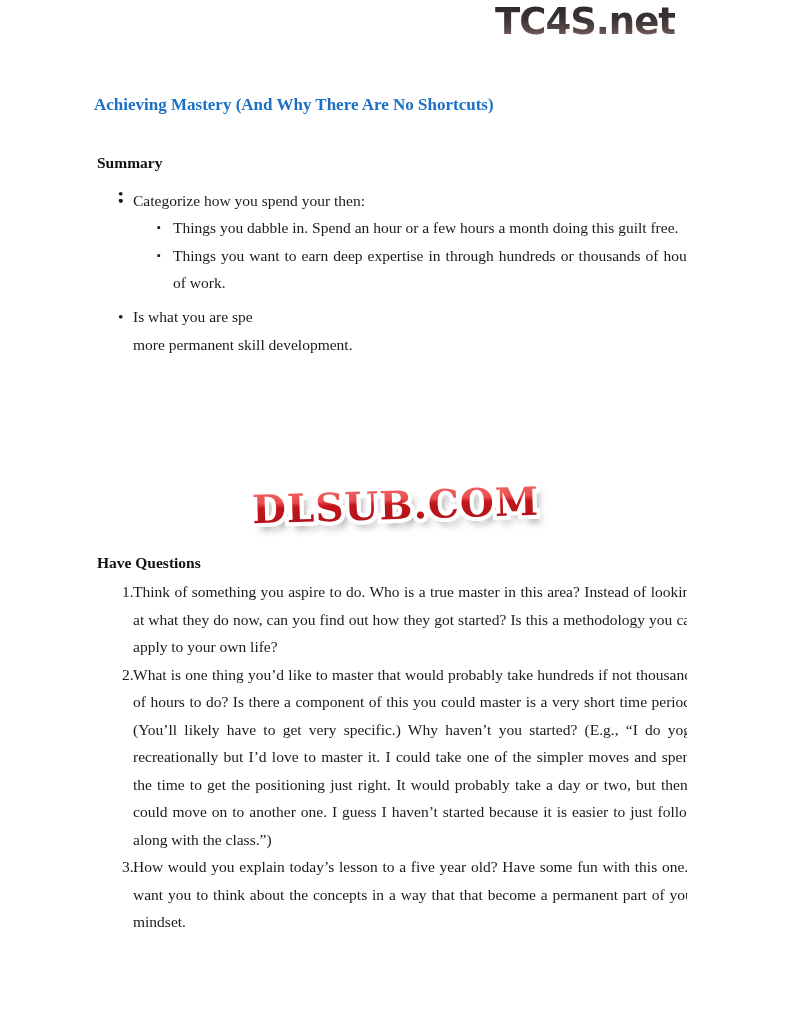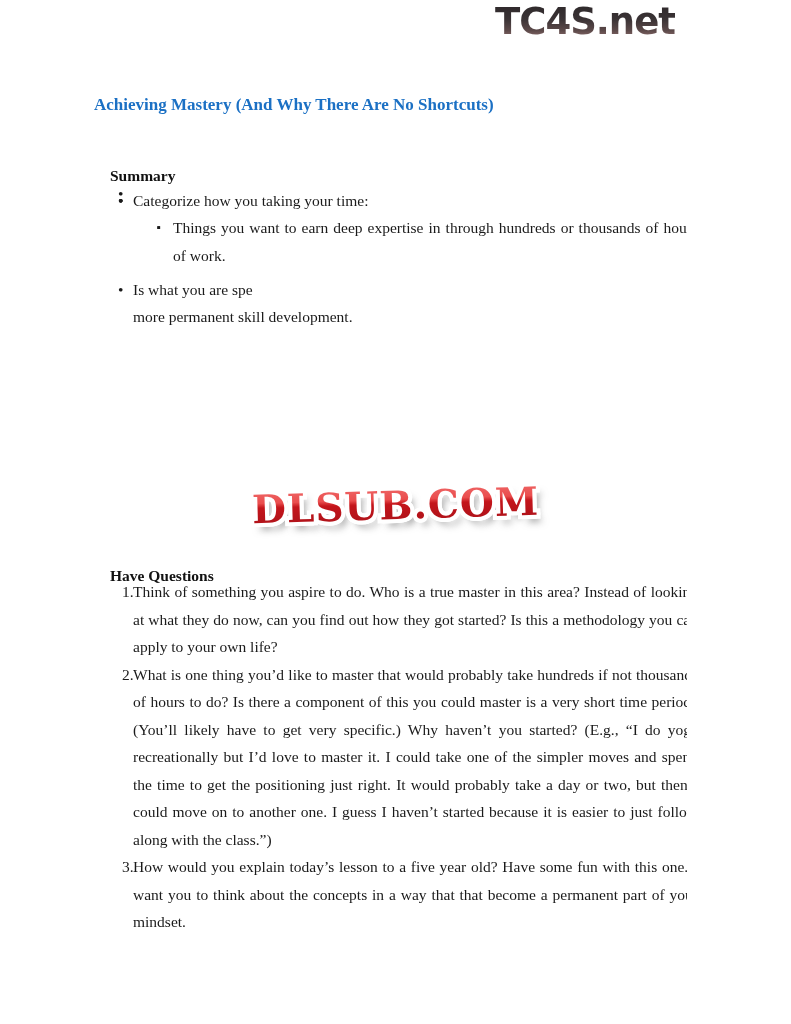--- a/index.html
+++ b/index.html
@@ -44,21 +44,21 @@
     margin: 0;
     font-size: 17px;
     line-height: 26px;
     font-weight: bold;
     color: #1B70C4;
   }
 
   .heading {
     position: absolute;
     left: 94px;
-    margin: 16px;
+    margin: 3px;
     font-size: 15.5px;
     line-height: 17px;
     font-weight: bold;
     color: #111;
   }
   #summary-heading { top: 151px; }
   #sq-heading { top: 551px; }
 
   .list {
     position: absolute;
@@ -111,21 +111,22 @@
     text-align: justify;
   }
   .q-num {
     position: absolute;
     left: 28px;
     top: 0;
   }
 
   .obscured-line1 {
     display: flex;
-    justify-content: space-between;
+    justify-content: center;
+    flex-direction: column;
   }
 
   
   .watermark {
     position: absolute;
     left: 252px;
     top: 483px;
     transform: rotate(-1.7deg);
     font-family: "DejaVu Serif", serif;
     font-weight: bold;
@@ -207,24 +208,25 @@
       <span class="marker">•</span>
     </li>
     <li class="b-li">
       <span class="marker">•</span>
     </li>
     <li class="b-li">
       <span class="marker">•</span>
     </li>
     <li class="b-li">
       <span class="marker">•</span>
-      <span>Categorize how you taking your time:</span>
+      <span>Categorize how you spend your then:</span>
       <ul class="sub-list">
         <li class="s-li">
           <span class="marker">▪</span>
+          <span>Things you dabble in. Spend an hour or a few hours a month doing this guilt free.</span>
         </li>
         <li class="s-li">
           <span class="marker">▪</span>
           <span>Things you want to earn deep expertise in through hundreds or thousands of hours of work.</span>
         </li>
       </ul>
     </li>
     <li class="b-li">
       <span class="marker">•</span>
       <div class="obscured-line1">

